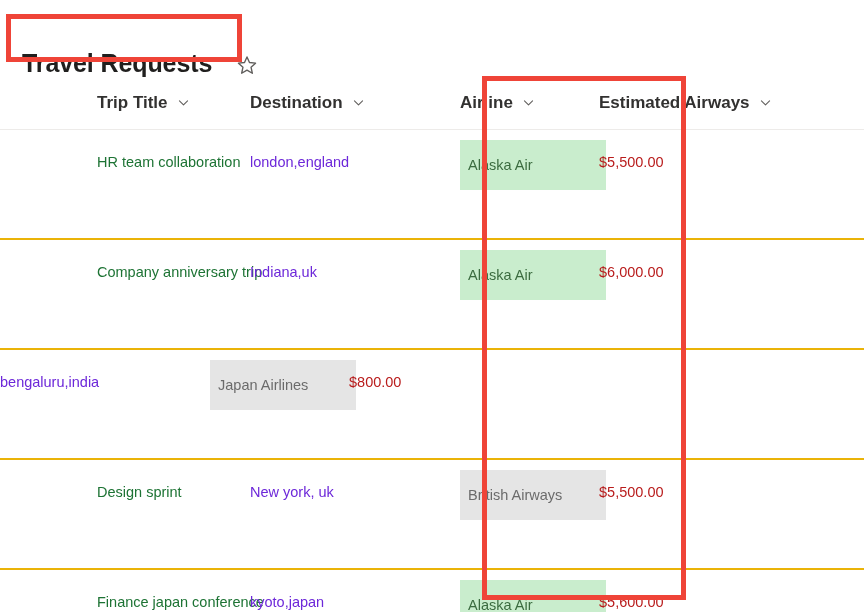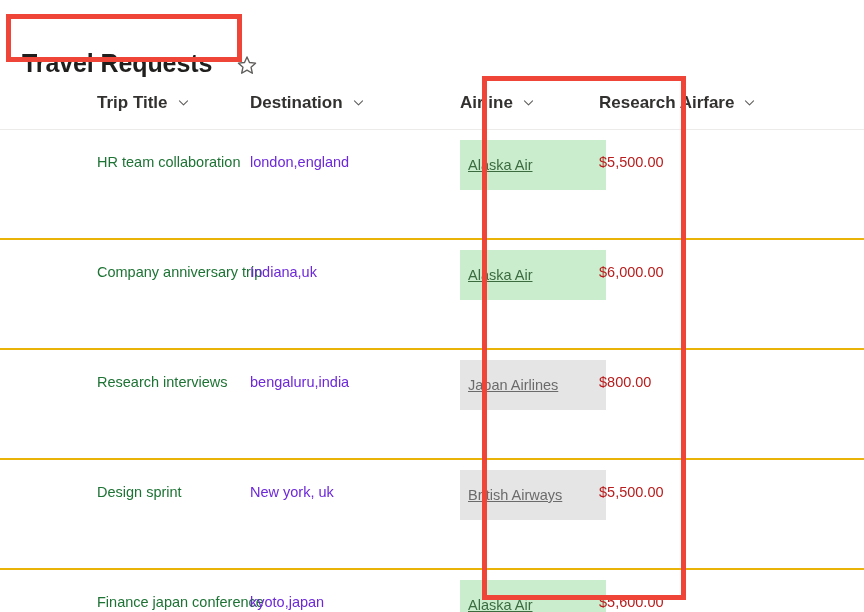--- a/index.html
+++ b/index.html
@@ -137,21 +137,20 @@
   .airline-pill {
     margin-top: 10px;
     width: 146px;
     height: 50px;
     display: flex;
     align-items: center;
     padding-left: 8px;
     box-sizing: border-box;
     font-size: 14.5px;
     white-space: nowrap;
-    text-decoration: underline;
   }
   .airline-pill.green { background: #c9edcd; color: #3b6b3f; }
   .airline-pill.grey  { background: #e5e5e5; color: #6b6b6b; }
 </style>
 </head>
 <body>
 
 <div class="title-zone">
   <div class="list-title-wrap">
     <div class="list-title">Travel Requests</div>
@@ -191,21 +190,21 @@
         <span>Airline</span>
         <span class="chev-icon">
           <svg viewBox="0 0 16 16" width="13" height="13" fill="none" stroke="currentColor" stroke-width="1.3" stroke-linecap="round" stroke-linejoin="round">
               <polyline points="3,6 8,11 13,6"></polyline>
             </svg>
         </span>
       </div>
     </div>
     <div class="c-fare">
       <div class="header-cell">
-        <span>Research Airfare</span>
+        <span>Estimated Airways</span>
         <span class="chev-icon">
           <svg viewBox="0 0 16 16" width="13" height="13" fill="none" stroke="currentColor" stroke-width="1.3" stroke-linecap="round" stroke-linejoin="round">
               <polyline points="3,6 8,11 13,6"></polyline>
             </svg>
         </span>
       </div>
     </div>
   </div>
 
   <div class="row data-row">
@@ -232,23 +231,20 @@
     </div>
     <div class="c-airline">
       <div class="airline-pill green">Alaska Air</div>
     </div>
     <div class="c-fare">
       <div class="cell-text"><span class="fare-text">$6,000.00</span></div>
     </div>
   </div>
 
   <div class="row data-row">
-    <div class="c-title">
-      <div class="cell-text"><a class="trip-link">Research interviews</a></div>
-    </div>
     <div class="c-dest">
       <div class="cell-text"><span class="dest-text">bengaluru,india</span></div>
     </div>
     <div class="c-airline">
       <div class="airline-pill grey">Japan Airlines</div>
     </div>
     <div class="c-fare">
       <div class="cell-text"><span class="fare-text">$800.00</span></div>
     </div>
   </div>

